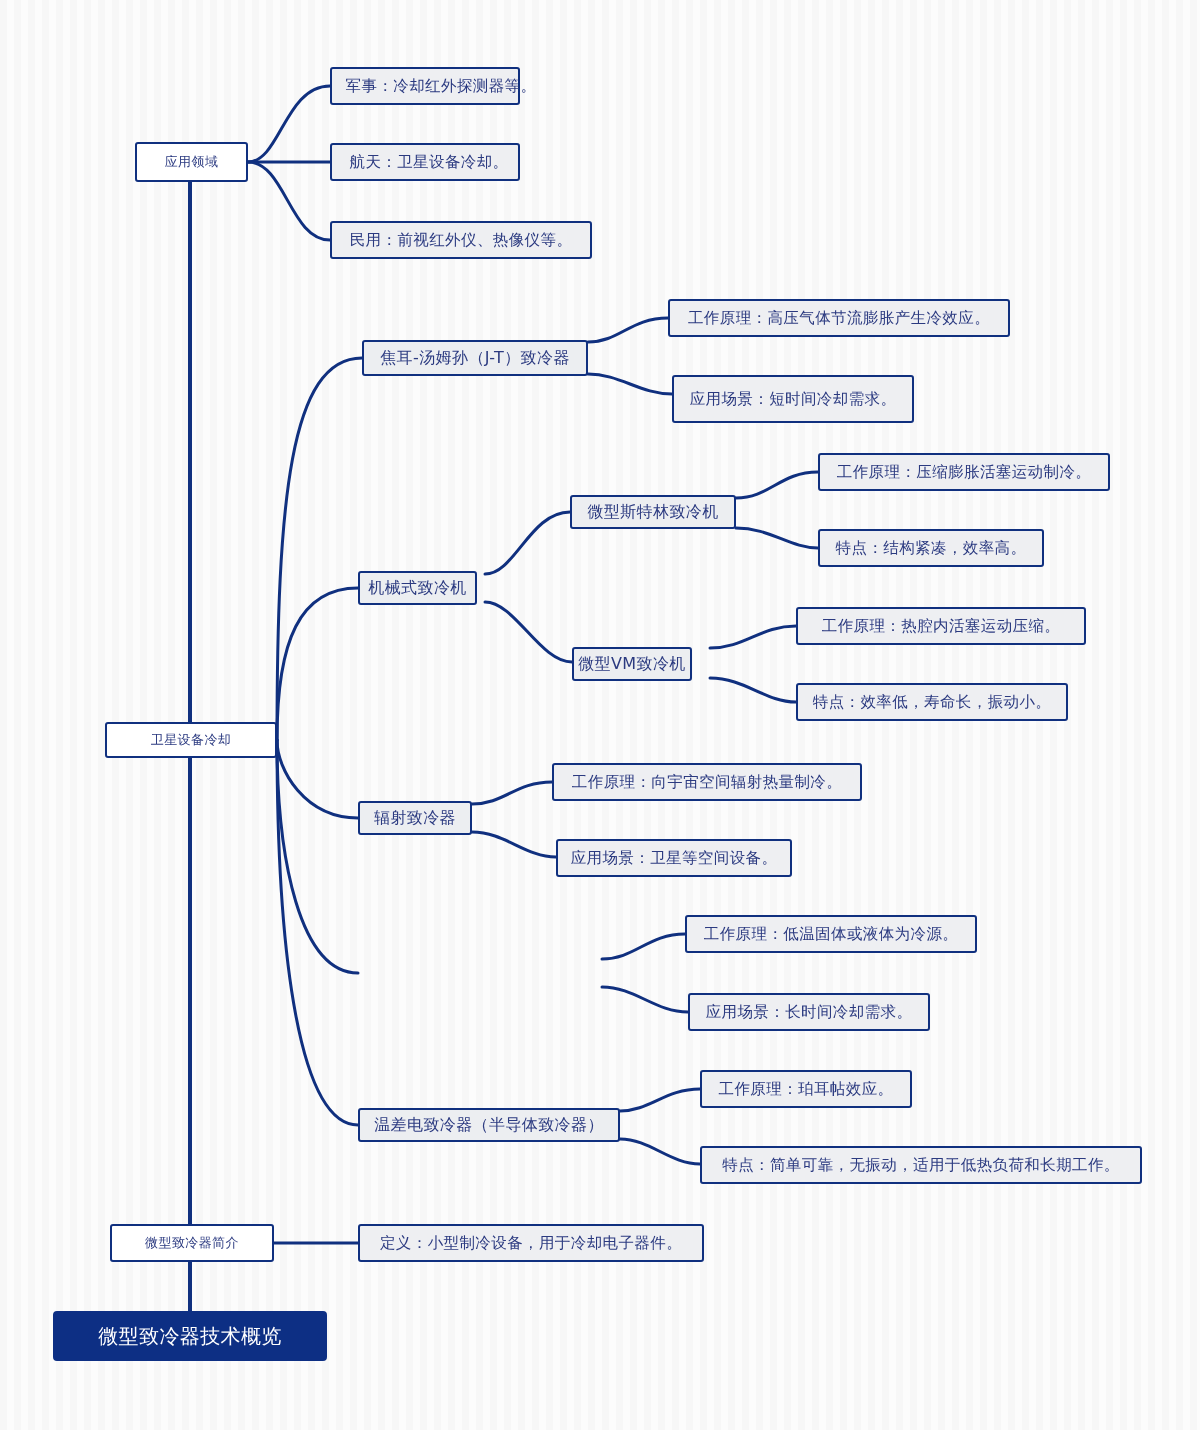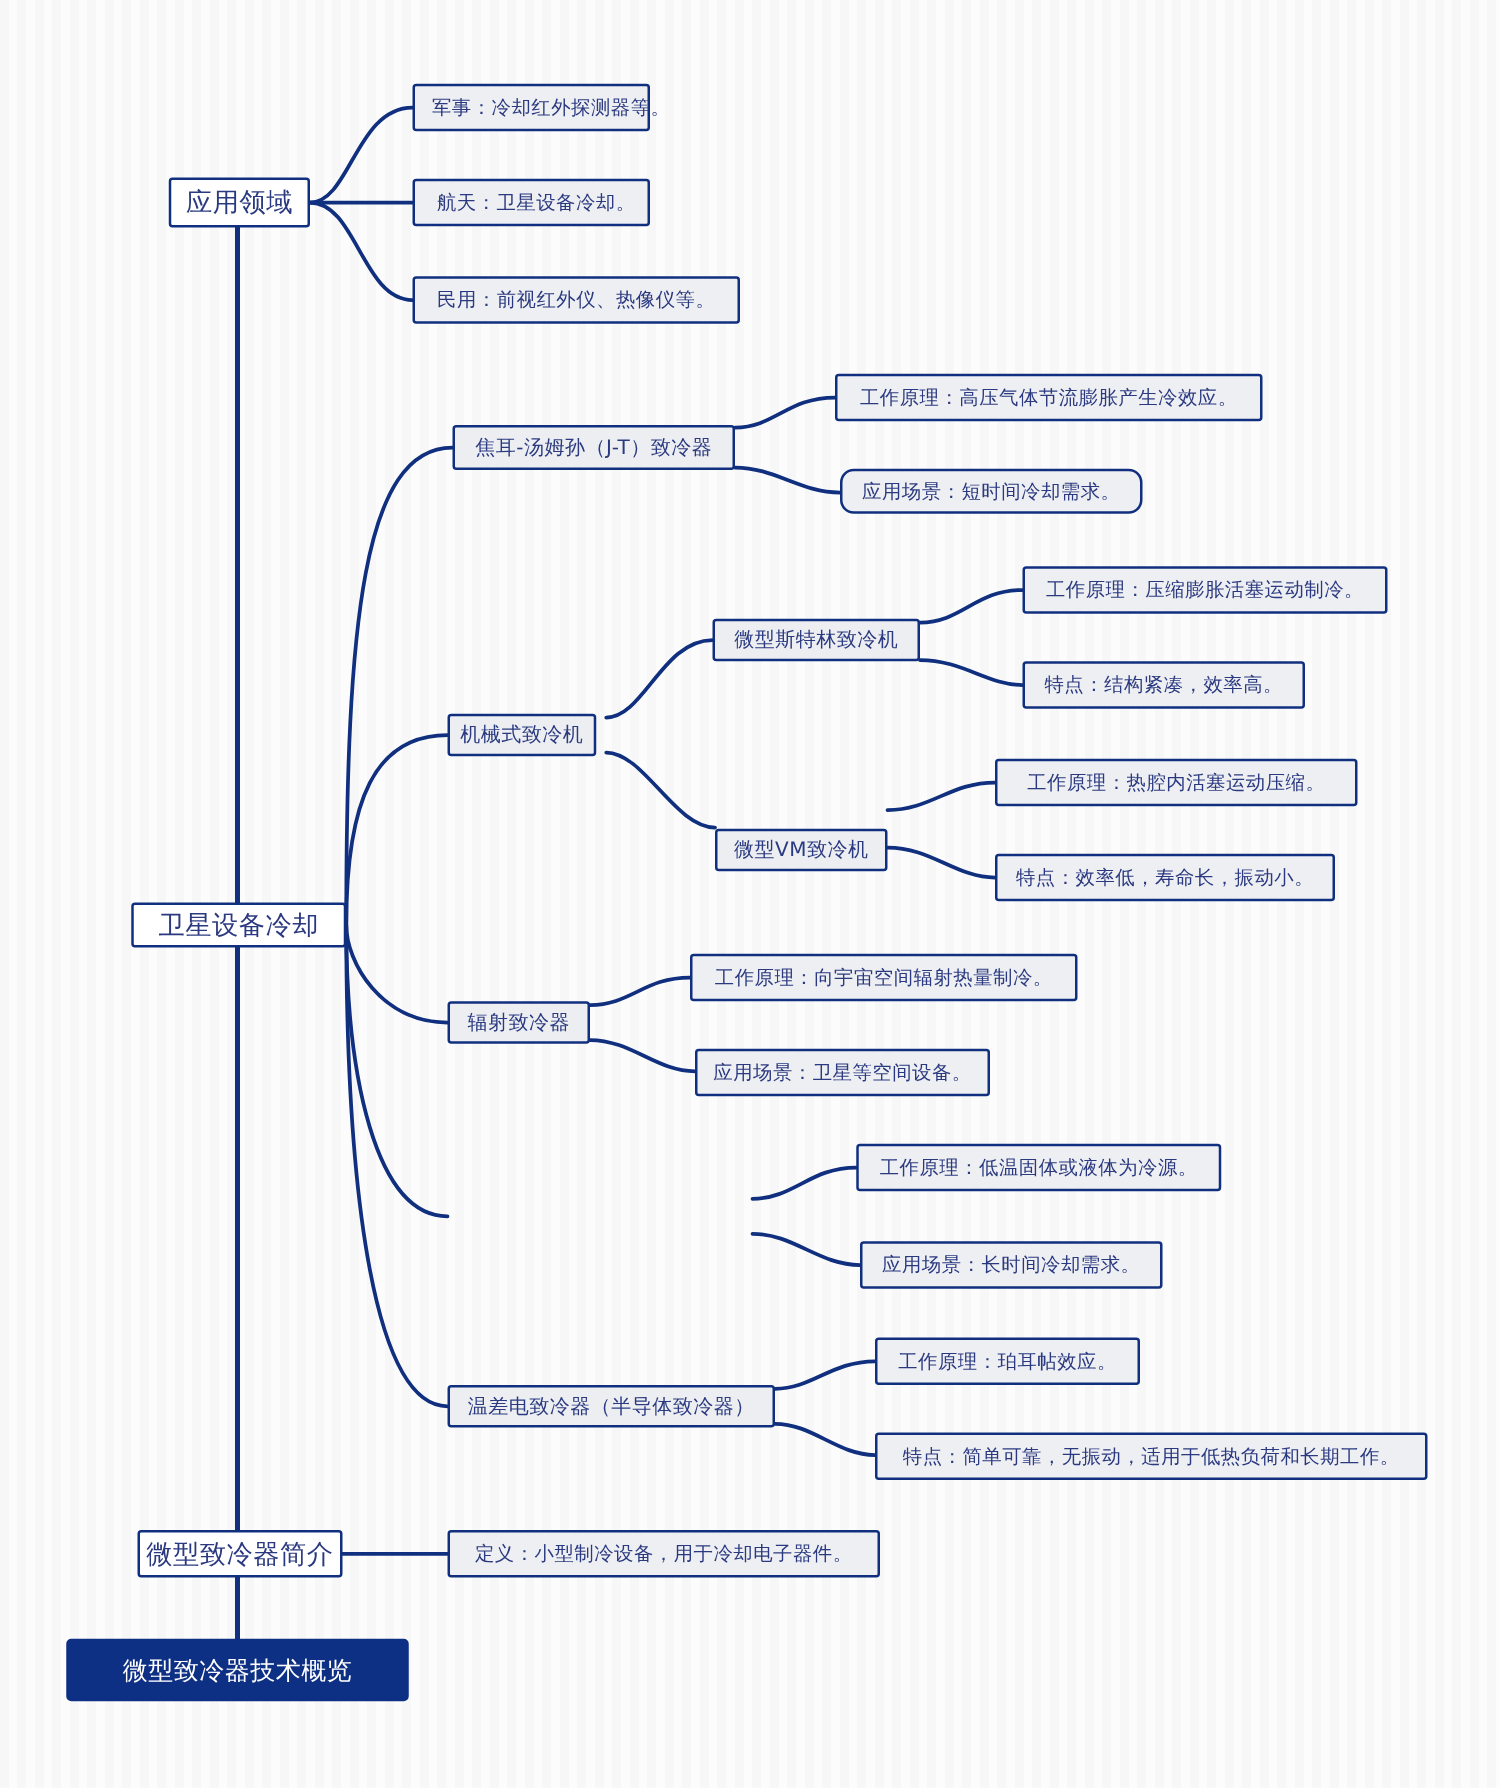--- a/index.html
+++ b/index.html
@@ -51,21 +51,21 @@
     font-size: 20px;
     border-radius: 4px;
     padding: 0 22px;
     z-index: 6;
   }
   
   .node.lvl1 {
     background: #ffffff;
     border: 2px solid #10307f;
     color: #2b3a80;
-    font-size: 21px;
+    font-size: 13px;
     border-radius: 3px;
     padding: 0 16px;
     z-index: 5;
   }
   
   .node.lvl2 {
     background: #eceef1;
     border: 2px solid #10307f;
     color: #2b3a80;
     font-size: 16px;
@@ -146,24 +146,24 @@
   <div class="node lvl2" style="left:362px; top:340px; width:226px; height:36px;">焦耳-汤姆孙（J-T）致冷器</div>
 
   <div class="node lvl2" style="left:358px; top:571px; width:119px; height:34px;">机械式致冷机</div>
 
   <div class="node lvl2" style="left:358px; top:801px; width:114px; height:34px;">辐射致冷器</div>
 
 
   <div class="node lvl2" style="left:358px; top:1108px; width:262px; height:34px;">温差电致冷器（半导体致冷器）</div>
 
   <div class="node leaf" style="left:668px; top:299px; width:342px; height:38px;">工作原理：高压气体节流膨胀产生冷效应。</div>
-  <div class="node leaf" style="left:672px; top:375px; width:242px; height:36px;border-radius:11px;">应用场景：短时间冷却需求。</div>
+  <div class="node leaf" style="left:672px; top:375px; width:242px; height:48px;">应用场景：短时间冷却需求。</div>
 
   <div class="node lvl2" style="left:570px; top:495px; width:166px; height:34px;">微型斯特林致冷机</div>
-  <div class="node lvl2" style="left:572px; top:663px; width:138px; height:34px;">微型VM致冷机</div>
+  <div class="node lvl2" style="left:572px; top:647px; width:120px; height:34px;">微型VM致冷机</div>
 
   <div class="node leaf" style="left:818px; top:453px; width:292px; height:38px;">工作原理：压缩膨胀活塞运动制冷。</div>
   <div class="node leaf" style="left:818px; top:529px; width:226px; height:38px;">特点：结构紧凑，效率高。</div>
 
   <div class="node leaf" style="left:796px; top:607px; width:290px; height:38px;text-align:center;">工作原理：热腔内活塞运动压缩。</div>
   <div class="node leaf" style="left:796px; top:683px; width:272px; height:38px;">特点：效率低，寿命长，振动小。</div>
 
   <div class="node leaf" style="left:552px; top:763px; width:310px; height:38px;">工作原理：向宇宙空间辐射热量制冷。</div>
   <div class="node leaf" style="left:556px; top:839px; width:236px; height:38px;">应用场景：卫星等空间设备。</div>
 

